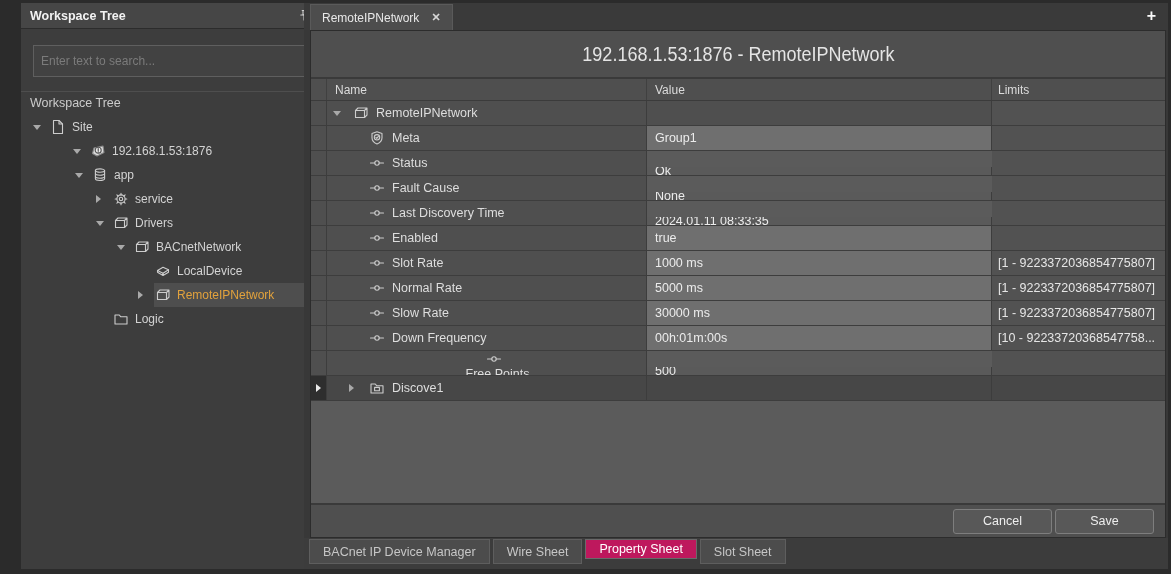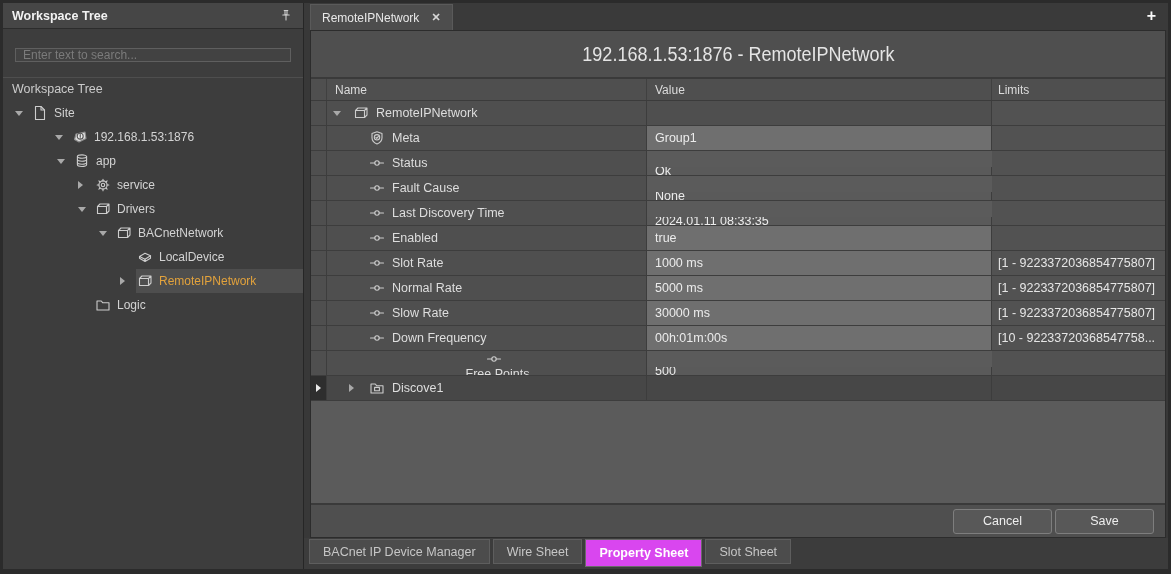--- a/index.html
+++ b/index.html
@@ -3,27 +3,27 @@
 <meta charset="utf-8">
 <style>
   html,body{margin:0;padding:0;}
   body{
     width:1171px;height:574px;position:relative;overflow:hidden;
     background:#2b2b2b;
     font-family:"Liberation Sans", sans-serif;
     -webkit-font-smoothing:antialiased;
   }
   
-  .left-panel{position:absolute;left:3px;top:3px;width:300px;bottom:5px;background:#3d3d3d;border-right:1px solid #262626;}
+  .left-panel{position:absolute;left:21px;top:3px;width:300px;bottom:5px;background:#3d3d3d;border-right:1px solid #262626;}
   .panel-header{height:25px;background:#464646;border-bottom:1px solid #2c2c2c;display:flex;align-items:center;padding:0 9px;}
   .panel-title{flex:1;color:#f2f2f2;font-size:12.5px;font-weight:bold;}
   .pin{width:16px;height:16px;display:flex;align-items:center;justify-content:center;cursor:pointer;}
   .search-wrap{padding:16px 12px 0 12px;}
   .search-input{
-    width:100%;height:14px;box-sizing:border-box;background:#424242;border:1px solid #5f5f5f;
+    width:100%;height:32px;box-sizing:border-box;background:#424242;border:1px solid #5f5f5f;
     color:#fef9c3;font-size:12px;padding:0 7px;font-family:inherit;outline:none;
   }
   .search-input::placeholder{color:#7b7b7b;}
   .section-label{margin-top:14px;border-top:1px solid #4e4e4e;padding:4px 9px 3px;color:#cbcbcb;font-size:12.5px;}
   .tree{margin-top:2px;}
   .tree-row{height:24px;display:flex;align-items:center;font-size:12px;color:#d3d3d3;cursor:default;}
   .tree-row .label{white-space:nowrap;}
   .tree-row.selected .label{color:#e2a23c;}
   .expander{width:16px;flex:none;display:flex;align-items:center;}
   .t-icon{width:17px;flex:none;margin-right:6px;display:flex;align-items:center;justify-content:center;}
@@ -73,21 +73,21 @@
   .btn{
     width:97px;height:23px;background:#585858;border:1px solid #7e7e7e;border-radius:3px;
     color:#eeeeee;font-size:12.5px;font-family:inherit;cursor:pointer;display:flex;align-items:center;justify-content:center;
   }
   
   .bottom-bar{position:absolute;left:0;right:0;bottom:0;height:31px;background:#3c3c3c;display:flex;align-items:flex-start;padding-left:5px;box-sizing:border-box;}
   .btab{
     height:25px;box-sizing:border-box;display:flex;align-items:center;padding:0 13px;margin-right:3px;margin-top:1px;
     background:#4c4c4c;border:1px solid #5e5e5e;color:#c6c6c6;font-size:12.5px;cursor:pointer;white-space:nowrap;
   }
-  .btab.active{background:#d946ef;color:#ffffff;font-weight:bold;height:28px;border-color:#6a6a6a;}
+  .btab.active{background:#be185d;color:#ffffff;font-weight:normal;height:20px;border-color:#6a6a6a;}
 </style>
 </head>
 <body>
 
 <div class="left-panel">
   <div class="panel-header">
     <span class="panel-title">Workspace Tree</span>
     <span class="pin icn">
       <svg viewBox="0 0 16 16">
           <path d="M6.2 2.5h3.6M7 2.5v4.2h2V2.5z"></path>

